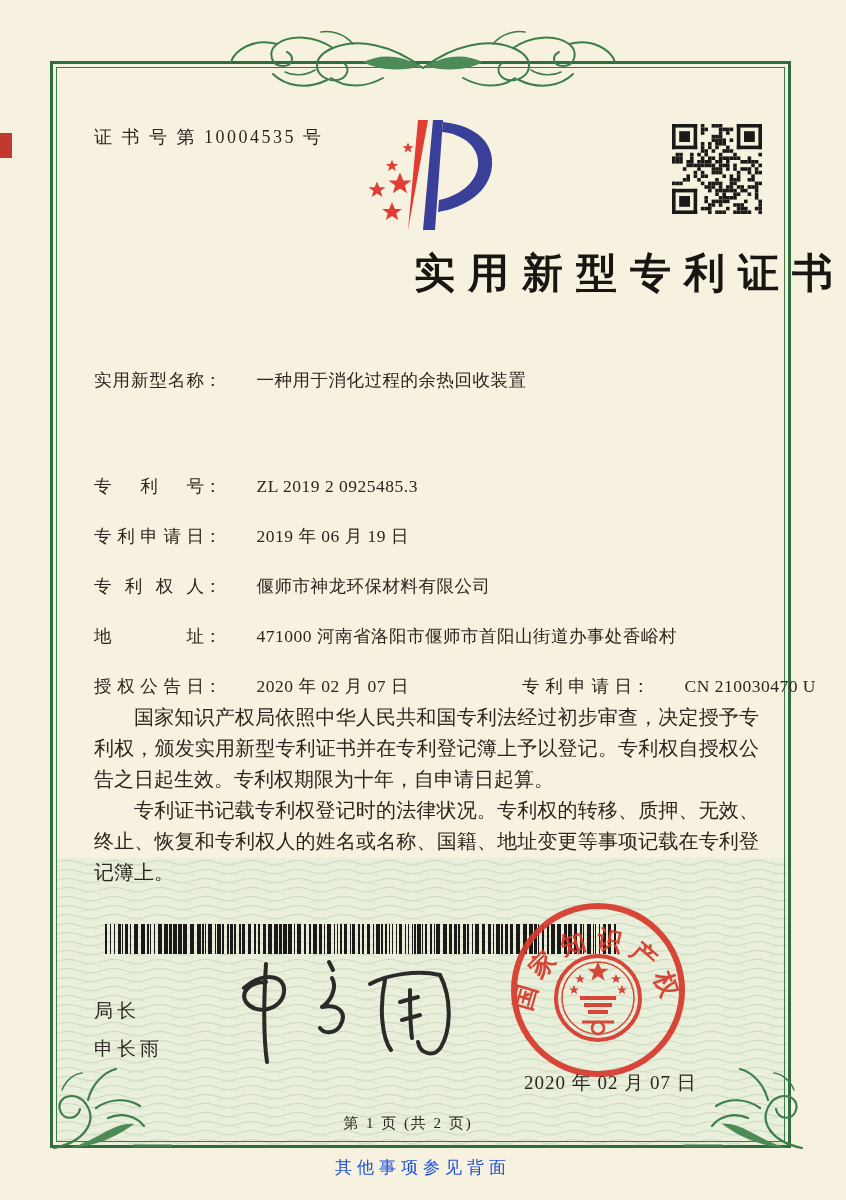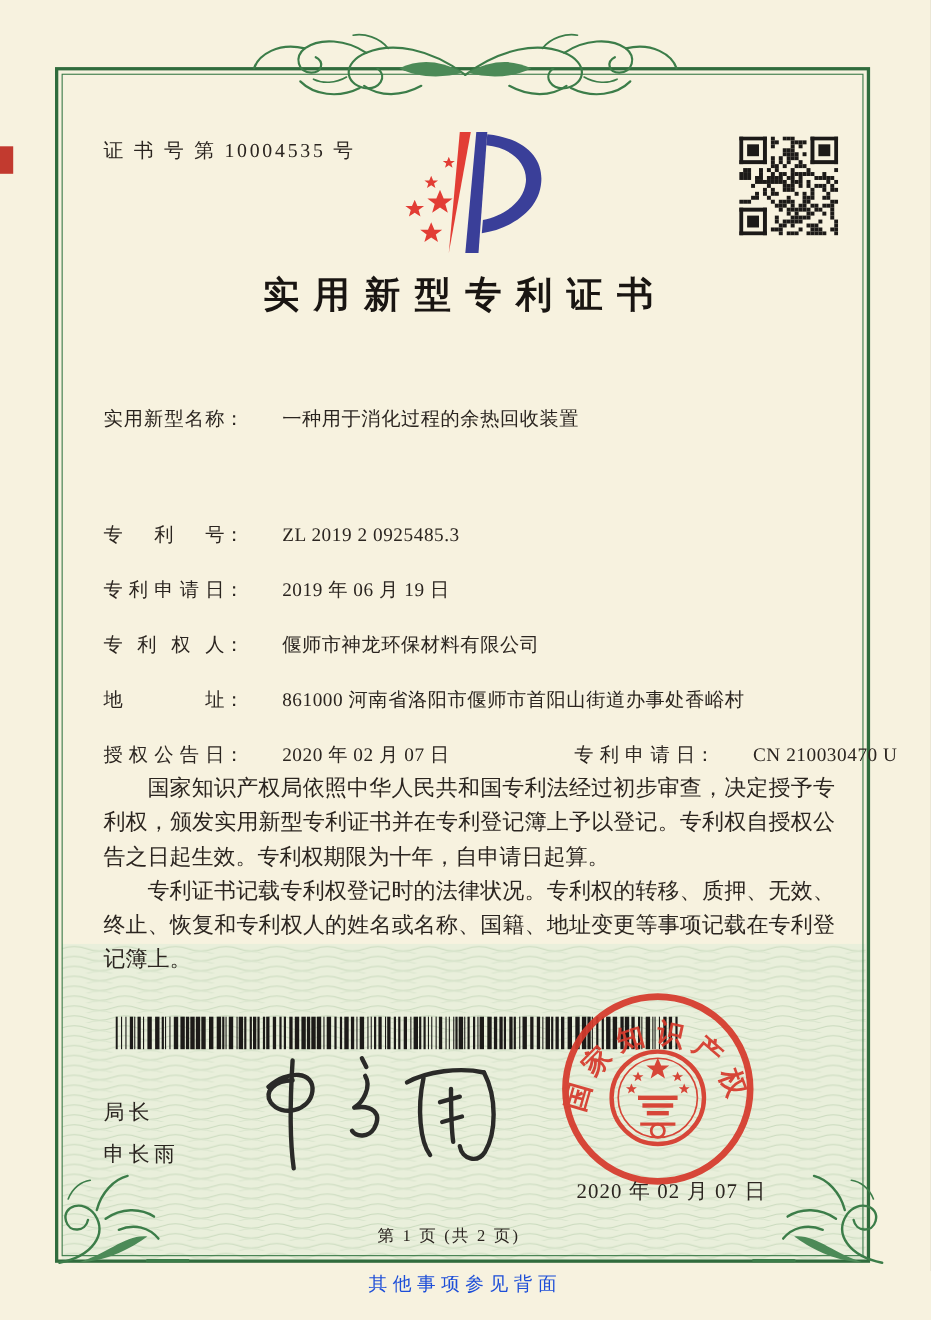--- a/index.html
+++ b/index.html
@@ -35,21 +35,21 @@
   .guilloche{position:absolute;left:56px;top:858px;width:731px;height:288px;}
   
   .cert-number{
     position:absolute;left:94px;top:125px;
     font-size:18px;letter-spacing:2.5px;
   }
   .logo{position:absolute;left:352px;top:112px;}
   .qr{position:absolute;left:672px;top:124px;}
   .title{
     position:absolute;left:0;top:246px;width:846px;margin:0;
-    text-align:center;font-size:33px;font-weight:bold;
+    text-align:right;font-size:41px;font-weight:bold;
     letter-spacing:13px;color:#191512;
   }
   
   .field-row{
     position:absolute;left:94px;font-size:17.5px;white-space:nowrap;
   }
   .flabel{
     display:inline-block;width:110px;
     text-align:justify;text-align-last:justify;
     vertical-align:bottom;
@@ -368,21 +368,21 @@
   <div class="field-row" style="top:474px">
     <span class="flabel">专利号</span><span class="fcolon">：</span><span class="fvalue">ZL 2019 2 0925485.3</span>
   </div>
   <div class="field-row" style="top:524px">
     <span class="flabel">专利申请日</span><span class="fcolon">：</span><span class="fvalue">2019 年 06 月 19 日</span>
   </div>
   <div class="field-row" style="top:574px">
     <span class="flabel">专利权人</span><span class="fcolon">：</span><span class="fvalue">偃师市神龙环保材料有限公司</span>
   </div>
   <div class="field-row" style="top:624px">
-    <span class="flabel">地址</span><span class="fcolon">：</span><span class="fvalue">861000 河南省洛阳市偃师市首阳山街道办事处香峪村</span>
+    <span class="flabel">地址</span><span class="fcolon">：</span><span class="fvalue">471000 河南省洛阳市偃师市首阳山街道办事处香峪村</span>
   </div>
   <div class="field-row" style="top:674px">
     <span class="flabel">授权公告日</span><span class="fcolon">：</span><span class="fvalue">2020 年 02 月 07 日</span>
     <span class="row-pair2">
       <span class="flabel">专利申请日</span><span class="fcolon">：</span><span class="fvalue">CN 210030470 U</span>
     </span>
   </div>
 
   <div class="body-text">
     <p>国家知识产权局依照中华人民共和国专利法经过初步审查，决定授予专利权，颁发实用新型专利证书并在专利登记簿上予以登记。专利权自授权公告之日起生效。专利权期限为十年，自申请日起算。</p>

